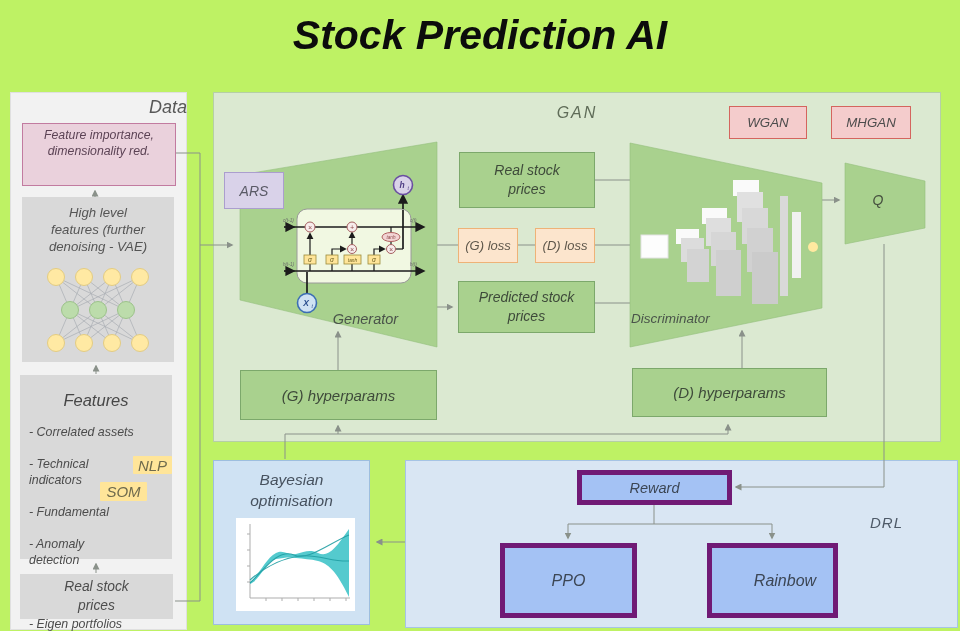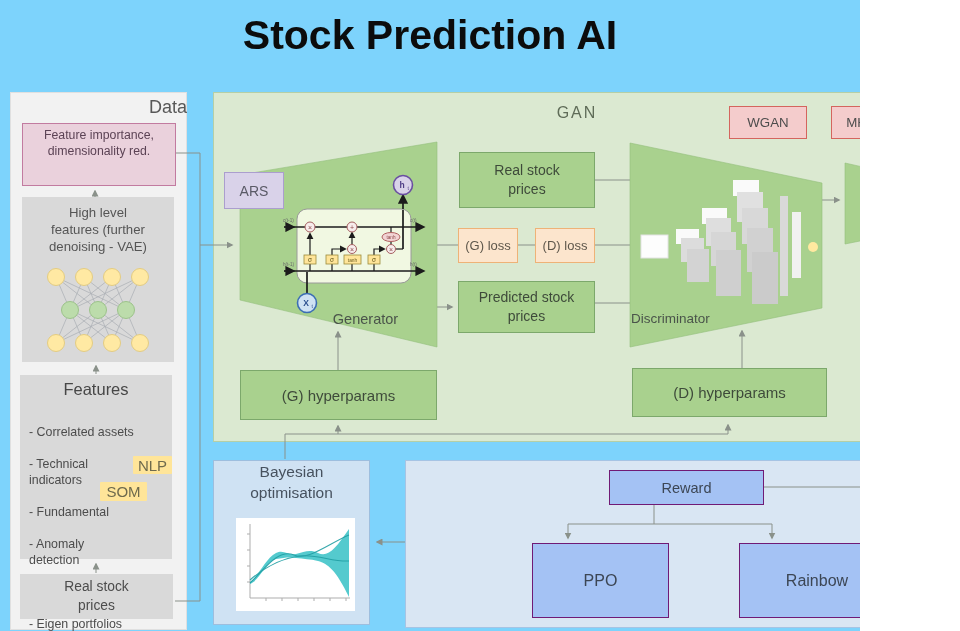--- a/index.html
+++ b/index.html
@@ -1,36 +1,36 @@
 <!DOCTYPE html>
 <html><head>
 <meta charset="utf-8">
 <style>
   html,body{margin:0;padding:0;background:#fff;}
-  .canvas{position:relative;width:860px;height:631px;background:#7dd3fc;overflow:hidden;
-          font-family:"Liberation Sans",sans-serif;color:#444;}
+  .canvas{position:relative;width:960px;height:631px;background:#bef264;overflow:hidden;
+          font-family:"Liberation Sans",sans-serif;color:#444;font-style:italic;}
   .abs{position:absolute;box-sizing:border-box;}
   .panel{z-index:1;}
   .ovl{position:absolute;left:0;top:0;z-index:2;pointer-events:none;}
   .box{z-index:3;}
   .cbox{display:flex;align-items:center;justify-content:center;text-align:center;white-space:pre-line;}
   .title{left:0;top:12px;width:100%;text-align:center;font-size:41px;font-weight:700;color:#0c0c0c;letter-spacing:0px;z-index:3;}
 
   
   .panel-data{left:10px;top:92px;width:177px;height:538px;background:#f2f2f2;border:1px solid #e0e0e0;}
   .data-label{left:10px;top:97px;width:177px;text-align:right;font-size:18px;color:#585858;z-index:3;}
   .featimp{left:22px;top:123px;width:154px;height:63px;background:#ead1dc;border:1px solid #c27ba0;
            font-size:12.3px;line-height:1.3;color:#5c4355;text-align:center;padding-top:4px;white-space:pre-line;}
   .tag{position:absolute;background:#ffe599;display:flex;align-items:center;justify-content:center;
        font-size:15px;color:#6e6a4d;border-radius:1px;}
   .vaebox{left:22px;top:197px;width:152px;height:165px;background:#d9d9d9;}
   .vaetext{width:100%;padding-top:7px;text-align:center;font-size:13.2px;line-height:1.3;color:#555;white-space:pre-line;}
   .nnsvg{position:absolute;left:8px;top:68px;}
   .featbox{left:20px;top:375px;width:152px;height:184px;background:#d9d9d9;}
-  .feat-head{width:100%;text-align:center;padding-top:5px;font-size:16.5px;color:#474747;}
+  .feat-head{width:100%;text-align:center;padding-top:16px;font-size:16.5px;color:#474747;}
   .feat-items{position:absolute;left:9px;top:33px;font-size:12.4px;line-height:1.29;color:#4c4c4c;white-space:pre-line;}
   .tag-nlp{left:113px;top:81px;width:39px;height:18px;}
   .tag-som{left:80px;top:107px;width:47px;height:19px;}
   .rspleft{left:20px;top:574px;width:153px;height:45px;background:#d9d9d9;font-size:13.8px;line-height:1.35;color:#4c4c4c;}
 
   
   .panel-gan{left:213px;top:92px;width:728px;height:350px;background:#dbe9d1;border:1px solid #b5cfa6;}
   .gan-label{left:213px;top:104px;width:728px;text-align:center;font-size:16px;letter-spacing:2px;color:#5f6c58;z-index:3;}
   .pinkbox{background:#f4cccc;border:1px solid #d4655e;font-size:13.3px;color:#4c4c4c;}
   .wgan{left:729px;top:106px;width:78px;height:33px;}
@@ -43,25 +43,25 @@
   .gloss{left:458px;top:228px;width:60px;height:35px;}
   .dloss{left:535px;top:228px;width:60px;height:35px;}
   .pred{left:458px;top:281px;width:137px;height:52px;font-size:14px;line-height:1.35;}
   .disclabel{left:631px;top:311px;width:120px;font-size:13.5px;color:#4a544a;z-index:3;}
   .qlabel{left:863px;top:192px;width:30px;text-align:center;font-size:14px;color:#46503f;z-index:3;}
   .ghyp{left:240px;top:370px;width:197px;height:50px;font-size:15px;}
   .dhyp{left:632px;top:368px;width:195px;height:49px;font-size:15px;}
 
   
   .bayes{left:213px;top:460px;width:157px;height:165px;background:#cfe2f3;border:1px solid #9dbede;}
-  .bayeslabel{width:100%;padding-top:1px;text-align:center;font-size:15.5px;line-height:1.35;color:#47525f;white-space:pre-line;}
+  .bayeslabel{width:100%;padding-top:9px;text-align:center;font-size:15.5px;line-height:1.35;color:#47525f;white-space:pre-line;}
   .bayeschart{position:absolute;left:22px;top:57px;}
   .panel-drl{left:405px;top:460px;width:553px;height:168px;background:#d9e6f3;border:1px solid #a6c4e4;}
   .drllabel{left:870px;top:514px;width:70px;font-size:15px;letter-spacing:1px;color:#4e5a68;z-index:3;}
-  .bluebox{background:#a4c2f4;border:1px solid #701a75;color:#3c4654;margin-left:32px;}
+  .bluebox{background:#a4c2f4;border:5px solid #701a75;color:#3c4654;}
   .reward{left:577px;top:470px;width:155px;height:35px;font-size:14.5px;}
   .ppo{left:500px;top:543px;width:137px;height:75px;font-size:16px;}
   .rainbow{left:707px;top:543px;width:131px;height:75px;font-size:16px;padding-left:25px;}
 </style>
 </head>
 <body>
 
 <div class="canvas">
 
   <div class="abs title">Stock Prediction AI</div>

